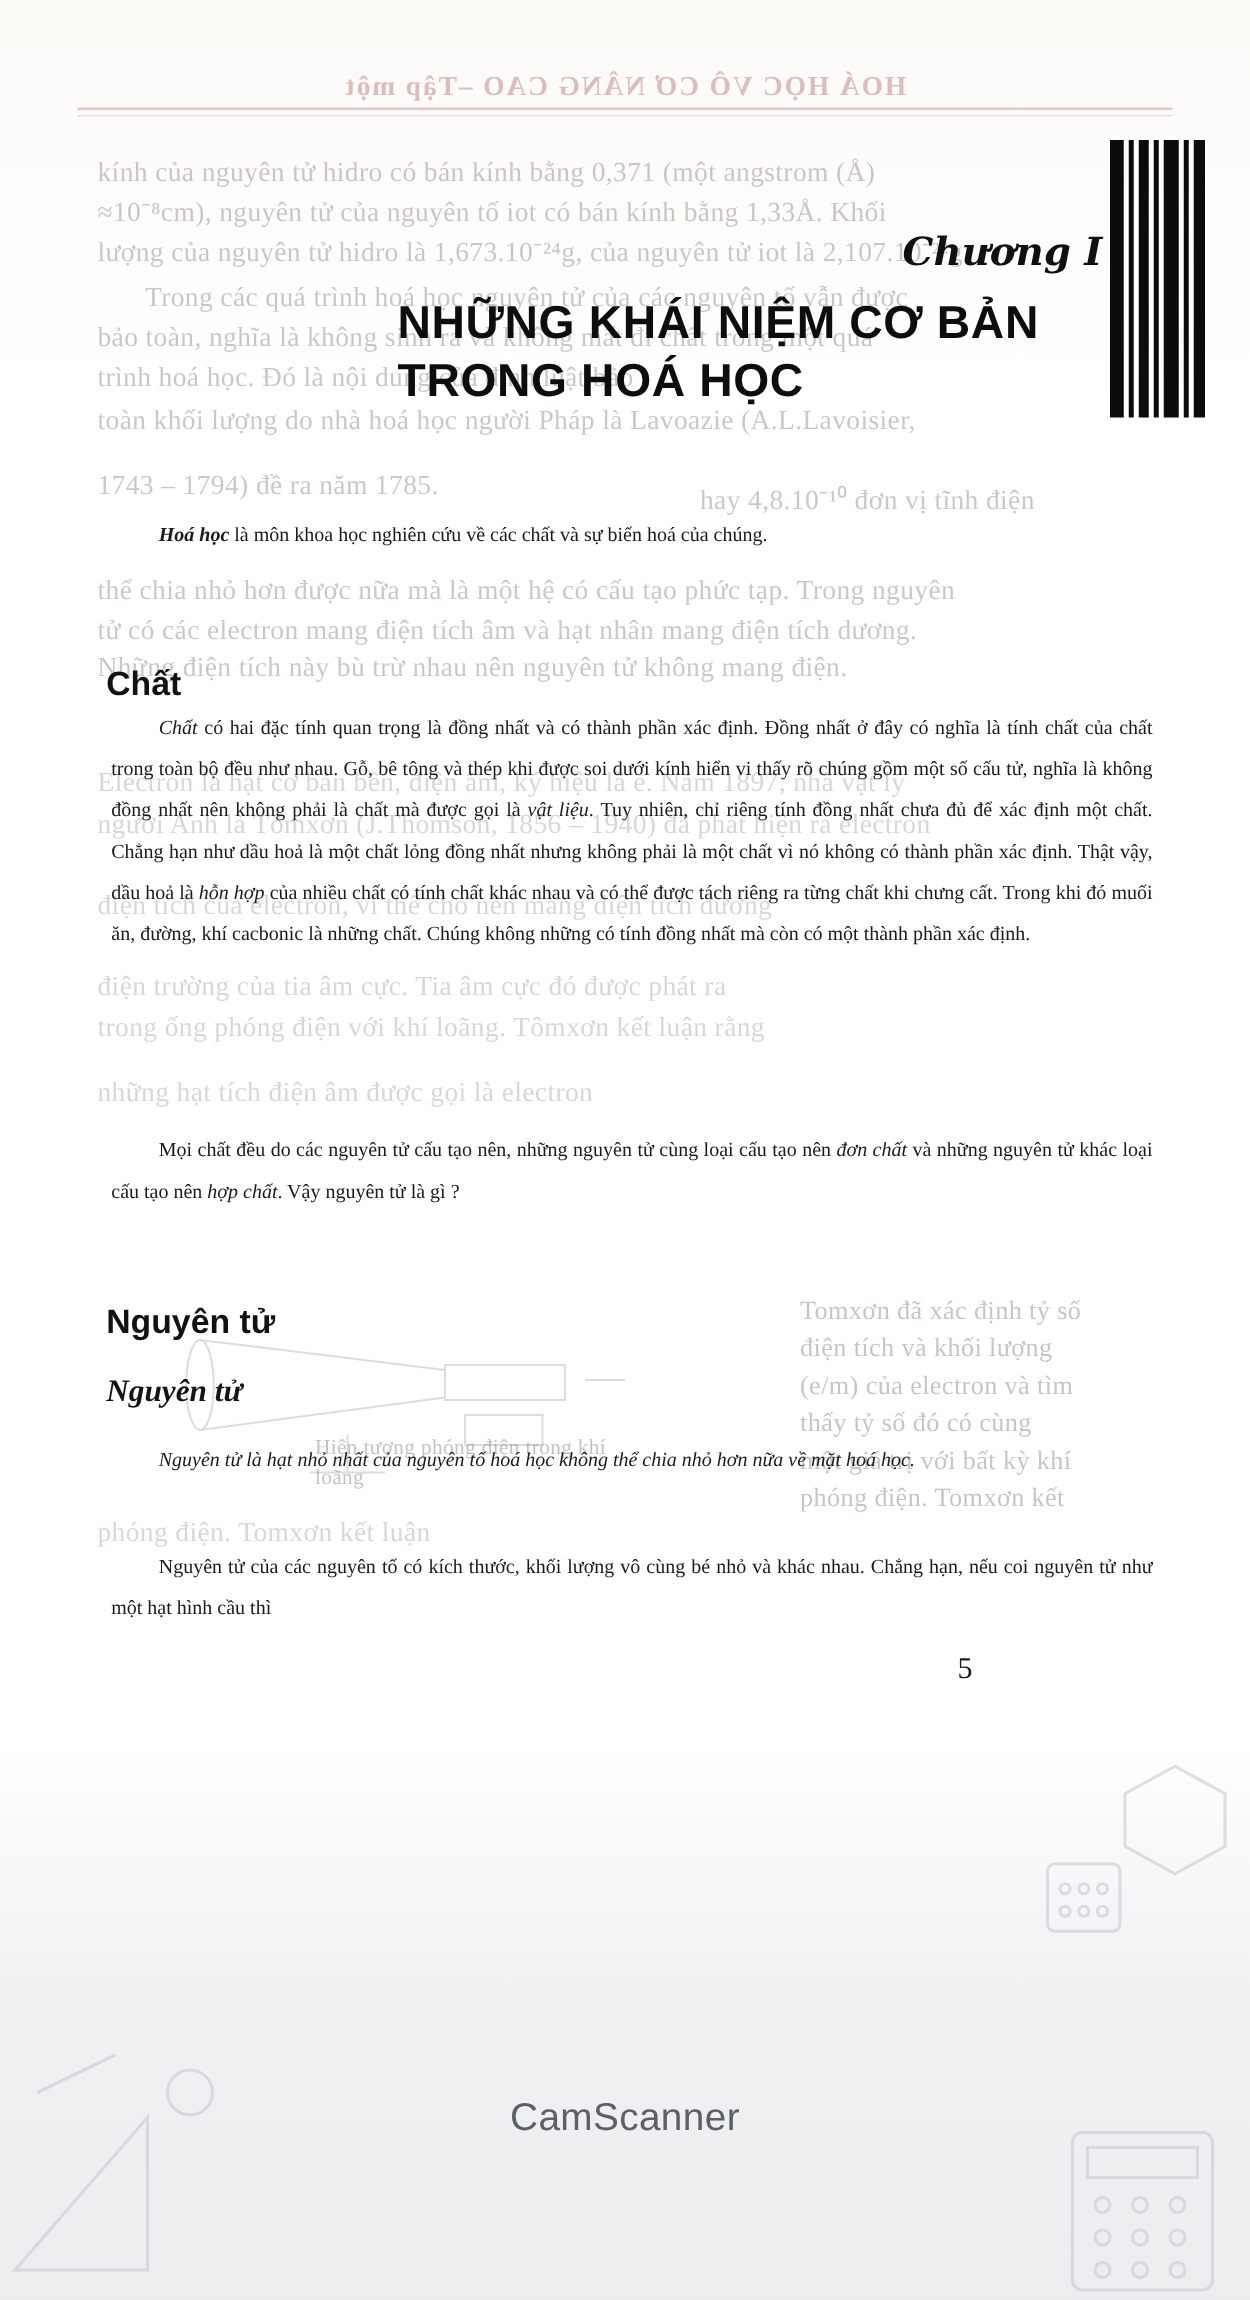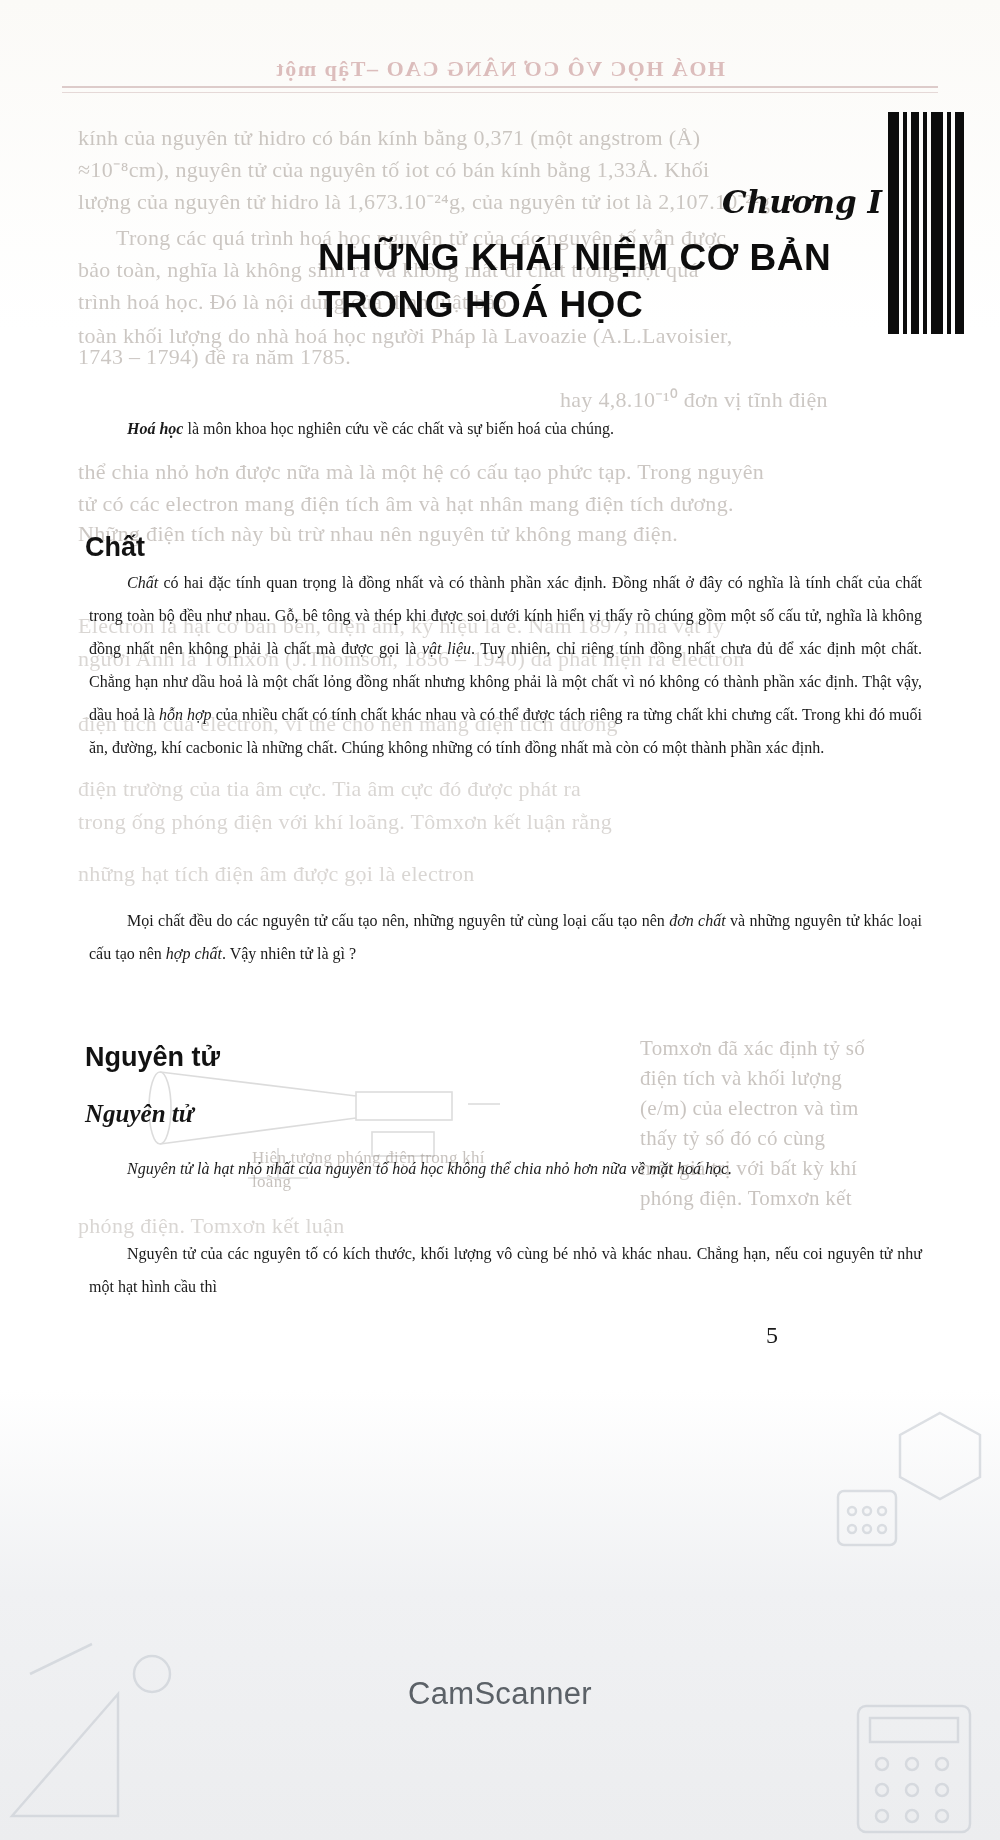--- a/index.html
+++ b/index.html
@@ -78,21 +78,21 @@
   <div class="header-bleed">HOÁ HỌC VÔ CƠ NÂNG CAO –Tập một</div>
   <div class="h-rule"></div>
 
   <div class="bleed" style="top:126px">kính của nguyên tử hidro có bán kính bằng 0,371 (một angstrom (Å)</div>
   <div class="bleed" style="top:158px">≈10⁻⁸cm), nguyên tử của nguyên tố iot có bán kính bằng 1,33Å. Khối</div>
   <div class="bleed" style="top:190px">lượng của nguyên tử hidro là 1,673.10⁻²⁴g, của nguyên tử iot là 2,107.10⁻²²g.</div>
   <div class="bleed" style="top:226px;left:116px">Trong các quá trình hoá học nguyên tử của các nguyên tố vẫn được</div>
   <div class="bleed" style="top:290px">trình hoá học. Đó là nội dung của định luật bảo</div>
   <div class="bleed" style="top:258px">bảo toàn, nghĩa là không sinh ra và không mất đi chất trong một quá</div>
   <div class="bleed" style="top:324px">toàn khối lượng do nhà hoá học người Pháp là Lavoazie (A.L.Lavoisier,</div>
-  <div class="bleed" style="top:345px">1743 – 1794) đề ra năm 1785.</div>
+  <div class="bleed" style="top:376px">1743 – 1794) đề ra năm 1785.</div>
   <div class="bleed" style="top:388px;left:560px;width:370px">hay 4,8.10⁻¹⁰ đơn vị tĩnh điện</div>
 
   <div class="bleed" style="top:460px">thể chia nhỏ hơn được nữa mà là một hệ có cấu tạo phức tạp. Trong nguyên</div>
   <div class="bleed" style="top:492px">tử có các electron mang điện tích âm và hạt nhân mang điện tích dương.</div>
   <div class="bleed" style="top:522px">Những điện tích này bù trừ nhau nên nguyên tử không mang điện.</div>
 
   <div class="bleed body-frag" style="top:614px">Electron là hạt cơ bản bền, điện âm, ký hiệu là e. Năm 1897, nhà vật lý</div>
   <div class="bleed body-frag" style="top:647px">người Anh là Tômxơn (J.Thomson, 1856 – 1940) đã phát hiện ra electron</div>
   <div class="bleed body-frag" style="top:712px">điện tích của electron, vì thế cho nên mang điện tích dương</div>
   <div class="bleed body-frag" style="top:777px">điện trường của tia âm cực. Tia âm cực đó được phát ra</div>
@@ -136,21 +136,21 @@
     <div>NHỮNG KHÁI NIỆM CƠ BẢN</div>
     <div>TRONG HOÁ HỌC</div>
   </div>
 
   <p class="body" style="top:408px"><span class="it bd">Hoá học</span><span> là môn khoa học nghiên cứu về các chất và sự biến hoá của chúng.</span></p>
 
   <h2 class="sec" style="top:532px">Chất</h2>
 
   <p class="body" style="top:562px"><span class="it">Chất</span><span> có hai đặc tính quan trọng là đồng nhất và có thành phần xác định. Đồng nhất ở đây có nghĩa là tính chất của chất trong toàn bộ đều như nhau. Gỗ, bê tông và thép khi được soi dưới kính hiển vi thấy rõ chúng gồm một số cấu tử, nghĩa là không đồng nhất nên không phải là chất mà được gọi là </span><span class="it">vật liệu</span><span>. Tuy nhiên, chỉ riêng tính đồng nhất chưa đủ để xác định một chất. Chẳng hạn như dầu hoả là một chất lỏng đồng nhất nhưng không phải là một chất vì nó không có thành phần xác định. Thật vậy, dầu hoả là </span><span class="it">hỗn hợp</span><span> của nhiều chất có tính chất khác nhau và có thể được tách riêng ra từng chất khi chưng cất. Trong khi đó muối ăn, đường, khí cacbonic là những chất. Chúng không những có tính đồng nhất mà còn có một thành phần xác định.</span></p>
 
-  <p class="body" style="top:900px"><span>Mọi chất đều do các nguyên tử cấu tạo nên, những nguyên tử cùng loại cấu tạo nên </span><span class="it">đơn chất</span><span> và những nguyên tử khác loại cấu tạo nên </span><span class="it">hợp chất</span><span>. Vậy nhiên tử là gì ?</span></p>
+  <p class="body" style="top:900px"><span>Mọi chất đều do các nguyên tử cấu tạo nên, những nguyên tử cùng loại cấu tạo nên </span><span class="it">đơn chất</span><span> và những nguyên tử khác loại cấu tạo nên </span><span class="it">hợp chất</span><span>. Vậy nguyên tử là gì ?</span></p>
 
   <h2 class="sec" style="top:1042px">Nguyên tử</h2>
 
   <div class="subhead">Nguyên tử</div>
 
   <p class="body" style="top:1148px"><span class="it">Nguyên tử là hạt nhỏ nhất của nguyên tố hoá học không thể chia nhỏ hơn nữa về mặt hoá học.</span></p>
 
   <p class="body" style="top:1233px"><span>Nguyên tử của các nguyên tố có kích thước, khối lượng vô cùng bé nhỏ và khác nhau. Chẳng hạn, nếu coi nguyên tử như một hạt hình cầu thì</span></p>
 
   <div class="pagenum">5</div>

